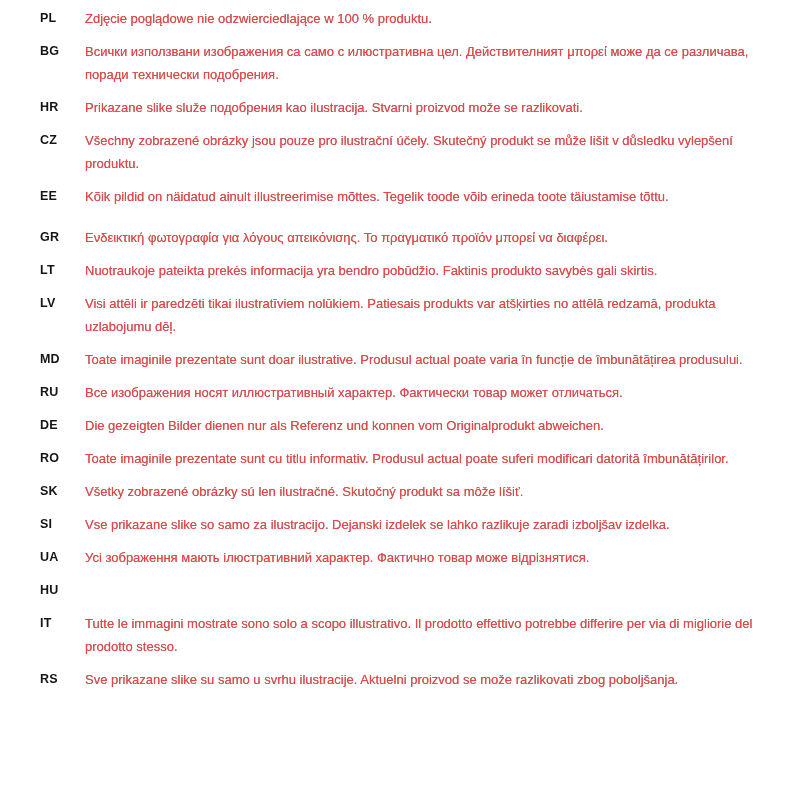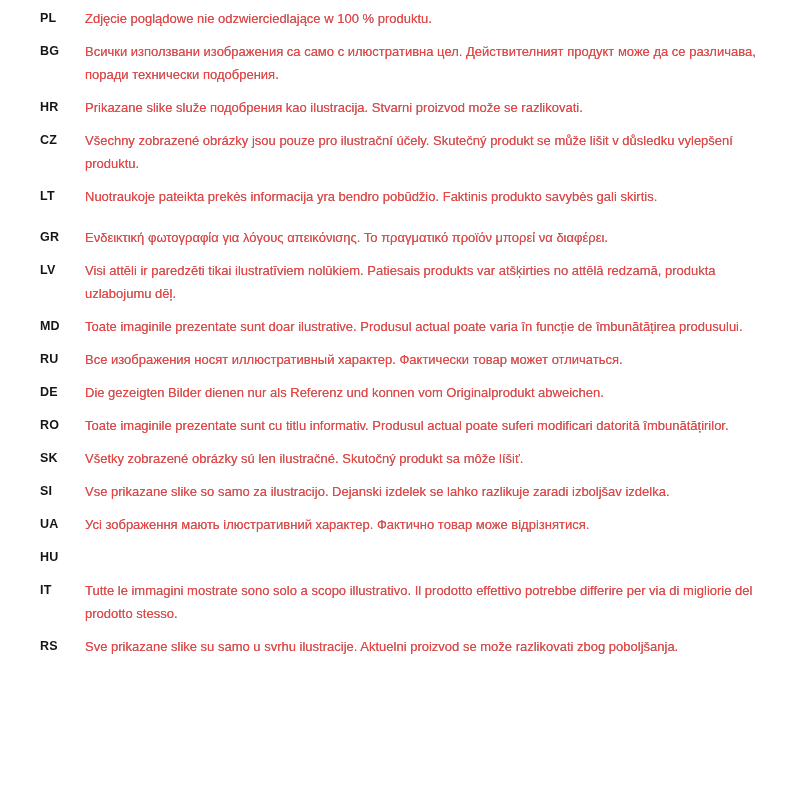--- a/index.html
+++ b/index.html
@@ -50,37 +50,41 @@
 <body>
 
 <main class="doc">
   <div id="rows-container">
       <div class="row">
         <span class="code">PL</span>
         <span class="text">Zdjęcie poglądowe nie odzwierciedlające w 100 % produktu.</span>
       </div>
       <div class="row">
         <span class="code">BG</span>
-        <span class="text">Всички използвани изображения са само с илюстративна цел. Действителният продукт може да се различава, поради технически подобрения.</span>
+        <span class="text">Всички използвани изображения са само с илюстративна цел. Действителният μπορεί може да се различава, поради технически подобрения.</span>
       </div>
       <div class="row">
         <span class="code">HR</span>
         <span class="text">Prikazane slike služe подобрения kao ilustracija. Stvarni proizvod može se razlikovati.</span>
       </div>
       <div class="row">
         <span class="code">CZ</span>
         <span class="text">Všechny zobrazené obrázky jsou pouze pro ilustrační účely. Skutečný produkt se může lišit v důsledku vylepšení produktu.</span>
       </div>
       <div class="row">
-        <span class="code">LT</span>
-        <span class="text">Nuotraukoje pateikta prekės informacija yra bendro pobūdžio. Faktinis produkto savybės gali skirtis.</span>
+        <span class="code">EE</span>
+        <span class="text">Kõik pildid on näidatud ainult illustreerimise mõttes. Tegelik toode võib erineda toote täiustamise tõttu.</span>
       </div>
       <div class="row gap-large">
         <span class="code">GR</span>
         <span class="text">Ενδεικτική φωτογραφία για λόγους απεικόνισης. Το πραγματικό προϊόν μπορεί να διαφέρει.</span>
+      </div>
+      <div class="row">
+        <span class="code">LT</span>
+        <span class="text">Nuotraukoje pateikta prekės informacija yra bendro pobūdžio. Faktinis produkto savybės gali skirtis.</span>
       </div>
       <div class="row">
         <span class="code">LV</span>
         <span class="text">Visi attēli ir paredzēti tikai ilustratīviem nolūkiem. Patiesais produkts var atšķirties no attēlā redzamā, produkta uzlabojumu dēļ.</span>
       </div>
       <div class="row">
         <span class="code">MD</span>
         <span class="text">Toate imaginile prezentate sunt doar ilustrative. Produsul actual poate varia în funcție de îmbunătățirea produsului.</span>
       </div>
       <div class="row">

